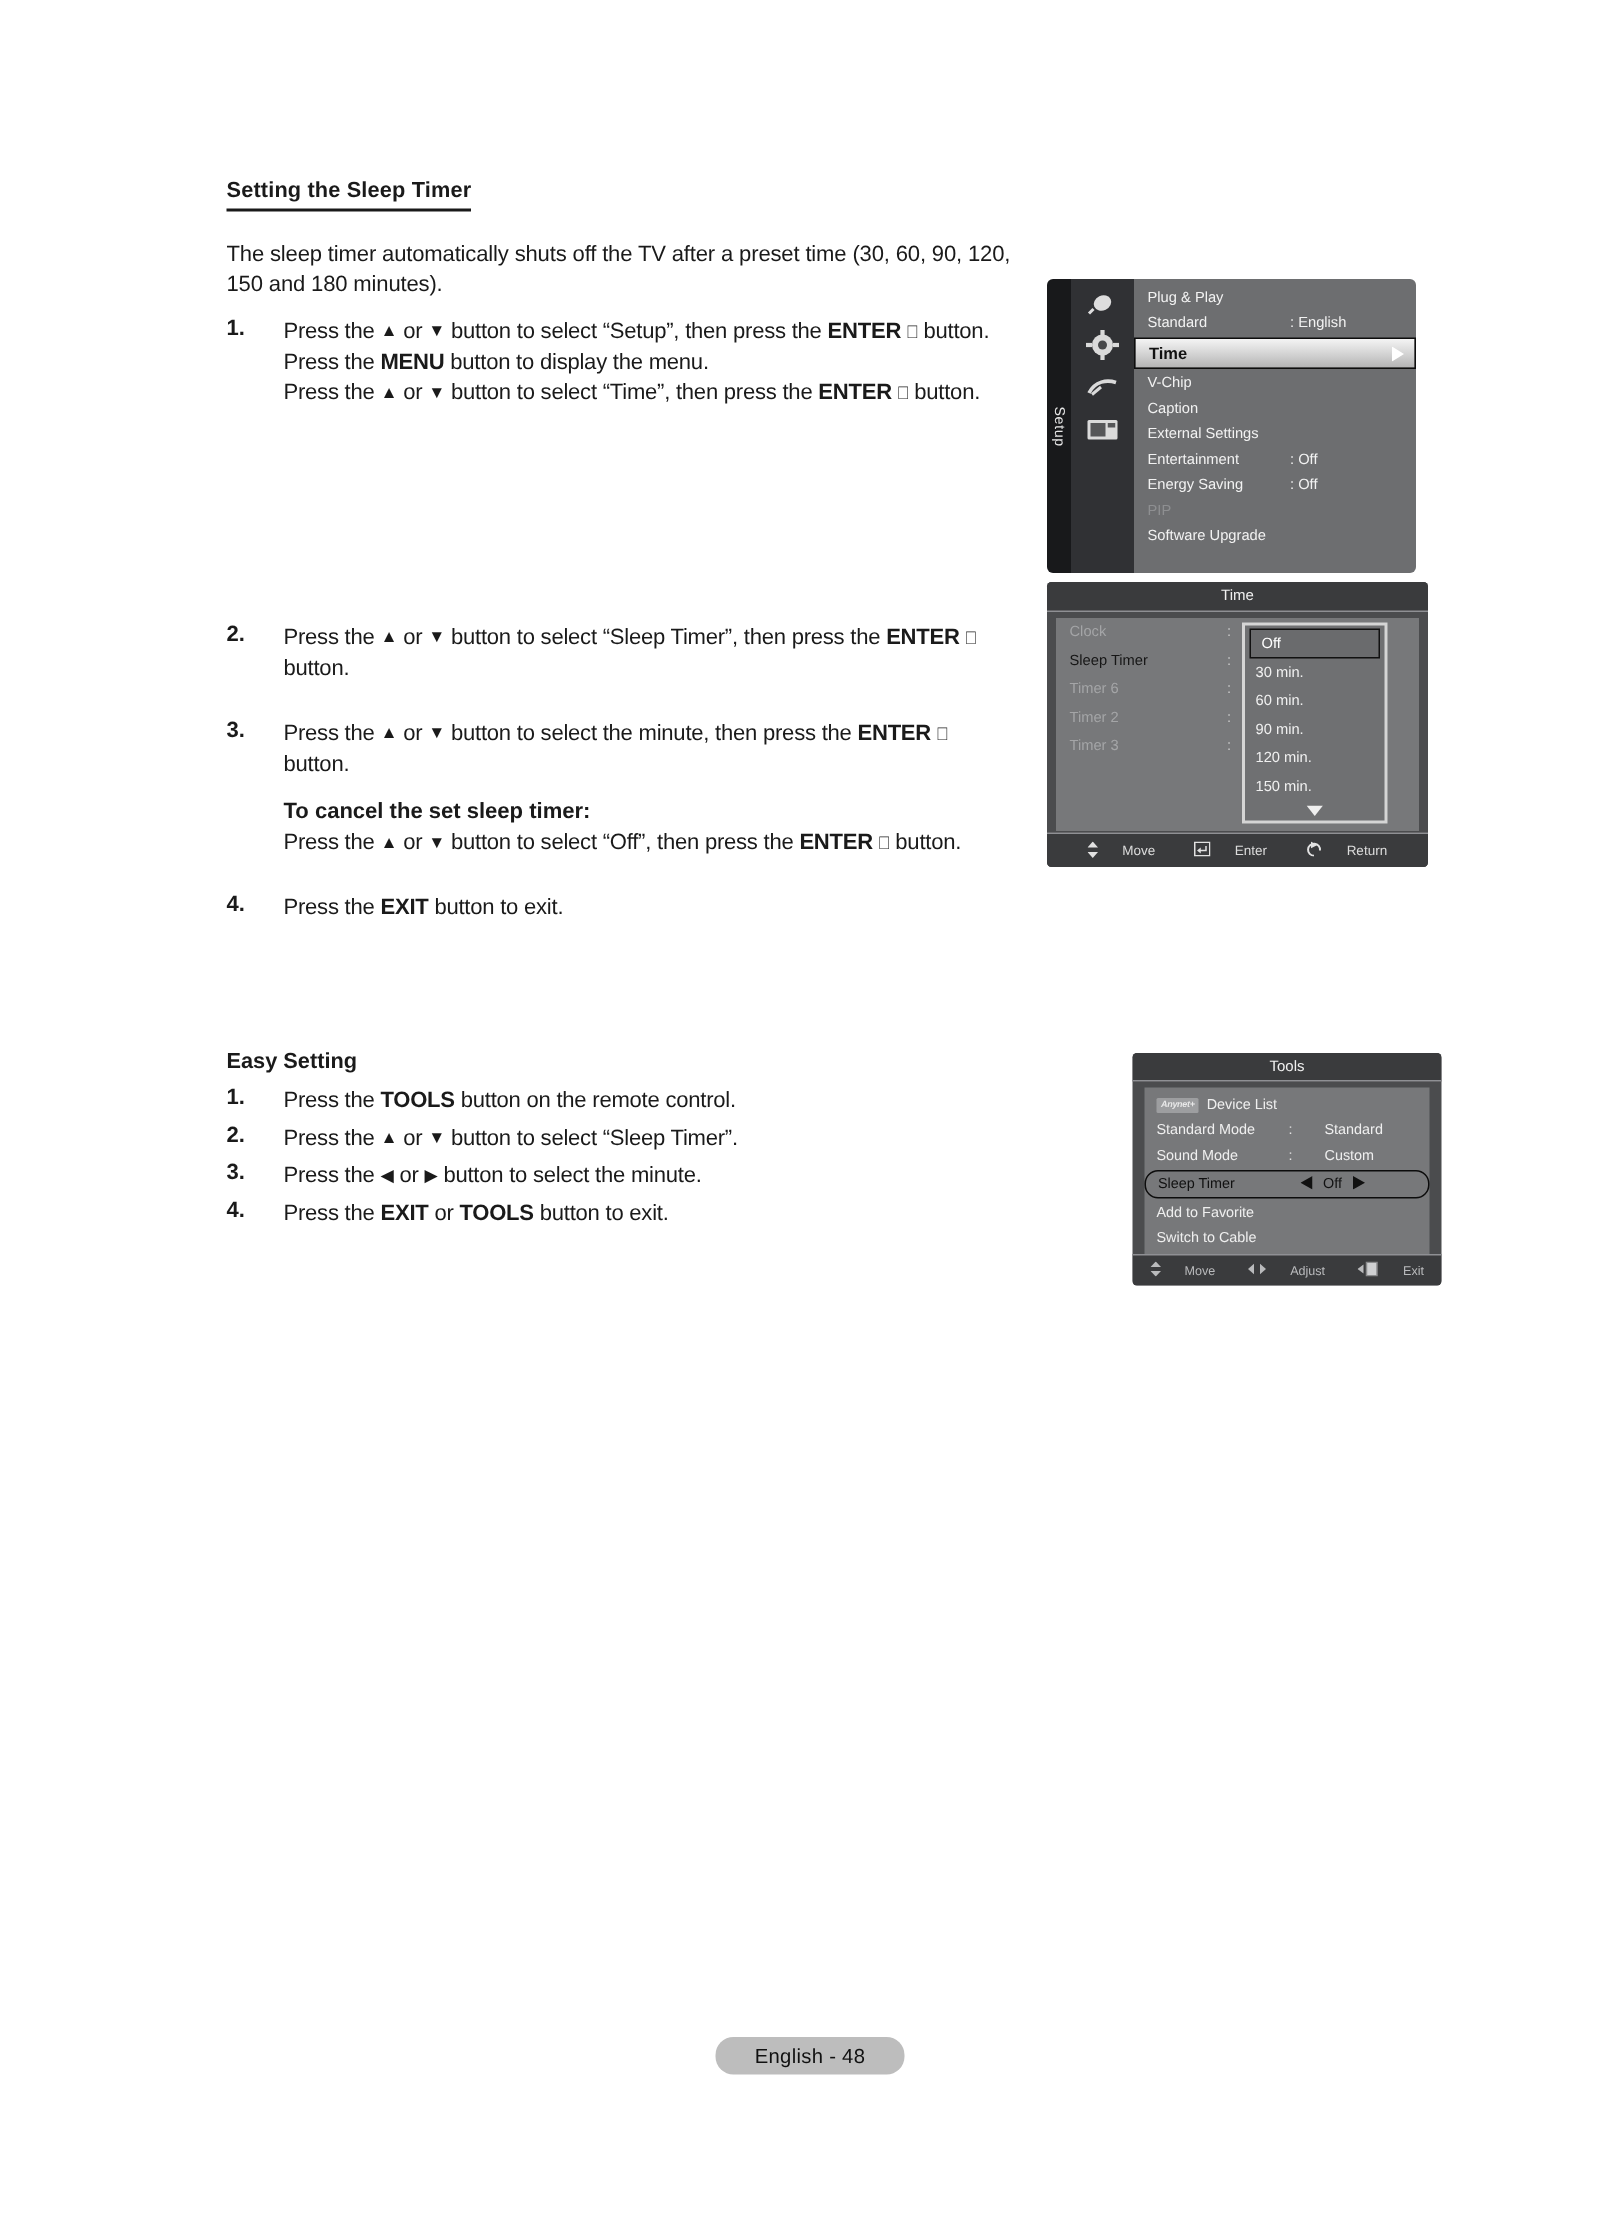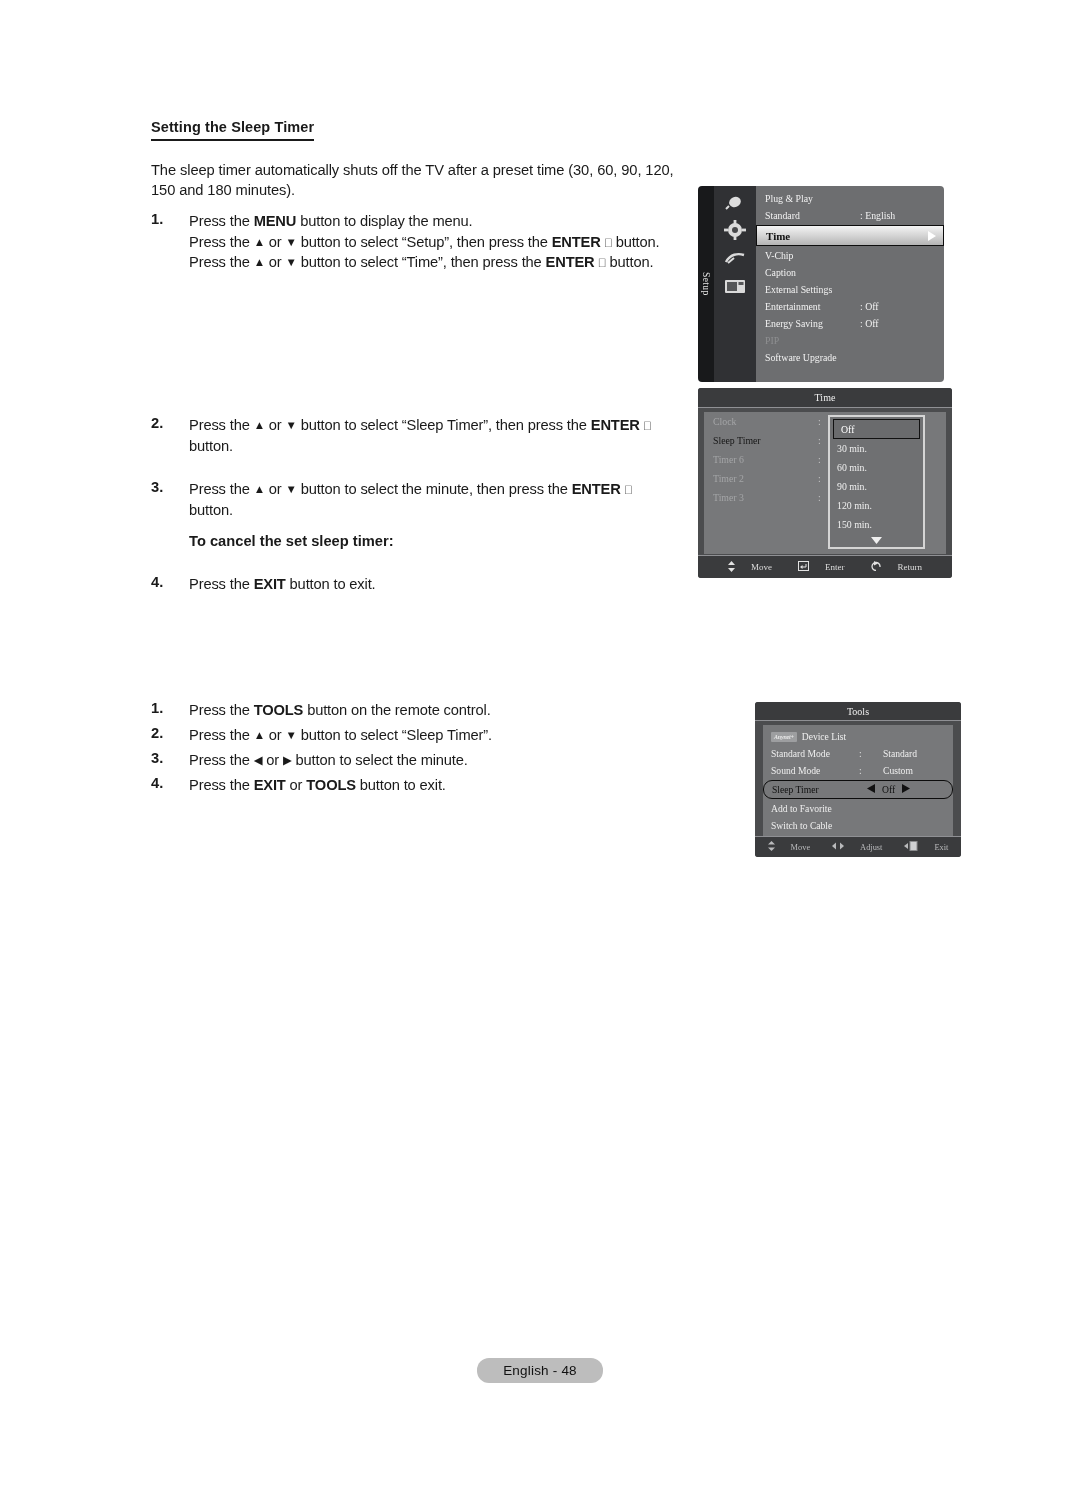--- a/index.html
+++ b/index.html
@@ -44,21 +44,21 @@
   .footer{
     position:absolute;left:0;right:0;top:1358px;text-align:center;
   }
   .footer .pill{
     display:inline-block;background:#bdbdbd;color:#111;border-radius:12px;
     padding:5px 26px;font-size:13.5px;font-weight:normal;letter-spacing:.2px;
   }
 
   
   .osd{position:absolute;color:#fff;
-       font-family:Liberation Serif, serif;text-align:center;}
+       font-family:Liberation Sans, sans-serif;text-align:center;}
 
   #setup-menu{left:698px;top:186px;width:246px;height:196px;display:flex;
               border-radius:4px;overflow:hidden;}
   #setup-menu .tabcol{
     width:16px;background:#18191b;display:flex;align-items:center;justify-content:center;
   }
   #setup-menu .tabcol span{
     writing-mode:vertical-rl;font-size:9.5px;color:#e6e6e6;letter-spacing:.4px;
   }
   #setup-menu .iconcol{
@@ -147,22 +147,22 @@
   <div class="doc-col">
 
     <h2 class="section-title">Setting the Sleep Timer</h2>
 
     <p class="intro">The sleep timer automatically shuts off the TV after a preset time (30, 60, 90, 120, 150 and 180 minutes).</p>
 
     <ol class="steps">
 
       <li>
         <span class="num">1.</span>
+        <div class="line">Press the <span class="arrw">▲</span> or <span class="arrw">▼</span> button to select “Setup”, then press the <b>ENTER</b> <span class="ent">⎕</span> button.</div>
         <div class="line">Press the <b>MENU</b> button to display the menu.</div>
-        <div class="line">Press the <span class="arrw">▲</span> or <span class="arrw">▼</span> button to select “Setup”, then press the <b>ENTER</b> <span class="ent">⎕</span> button.</div>
         <div class="line">Press the <span class="arrw">▲</span> or <span class="arrw">▼</span> button to select “Time”, then press the <b>ENTER</b> <span class="ent">⎕</span> button.</div>
       </li>
 
       <div class="gap-lg"></div>
       <div class="gap-lg"></div>
       <div class="gap-lg"></div>
       <div class="gap-lg"></div>
       <div class="gap-md"></div>
 
       <li>
@@ -172,33 +172,35 @@
       </li>
 
       <div class="gap-md"></div>
 
       <li>
         <span class="num">3.</span>
         <div class="line">Press the <span class="arrw">▲</span> or <span class="arrw">▼</span> button to select the minute, then press the <b>ENTER</b> <span class="ent">⎕</span></div>
         <div class="line">button.</div>
         <div class="gap-sm"></div>
         <div class="sub-bold">To cancel the set sleep timer:</div>
+        <div class="line">Press the <span class="arrw">▲</span> or <span class="arrw">▼</span> button to select “Off”, then press the <b>ENTER</b> <span class="ent">⎕</span> button.</div>
       </li>
 
       <div class="gap-md"></div>
 
       <li>
         <span class="num">4.</span>
         <div class="line">Press the <b>EXIT</b> button to exit.</div>
       </li>
 
     </ol>
   </div>
 
   <div class="easy-wrap">
+    <h3 class="easy-title">Easy Setting</h3>
     <ol class="easy">
       <li>
         <span class="num">1.</span>
         <span class="line">Press the <b>TOOLS</b> button on the remote control.</span>
       </li>
       <li>
         <span class="num">2.</span>
         <span class="line">Press the <span class="arrw">▲</span> or <span class="arrw">▼</span> button to select “Sleep Timer”.</span>
       </li>
       <li>

